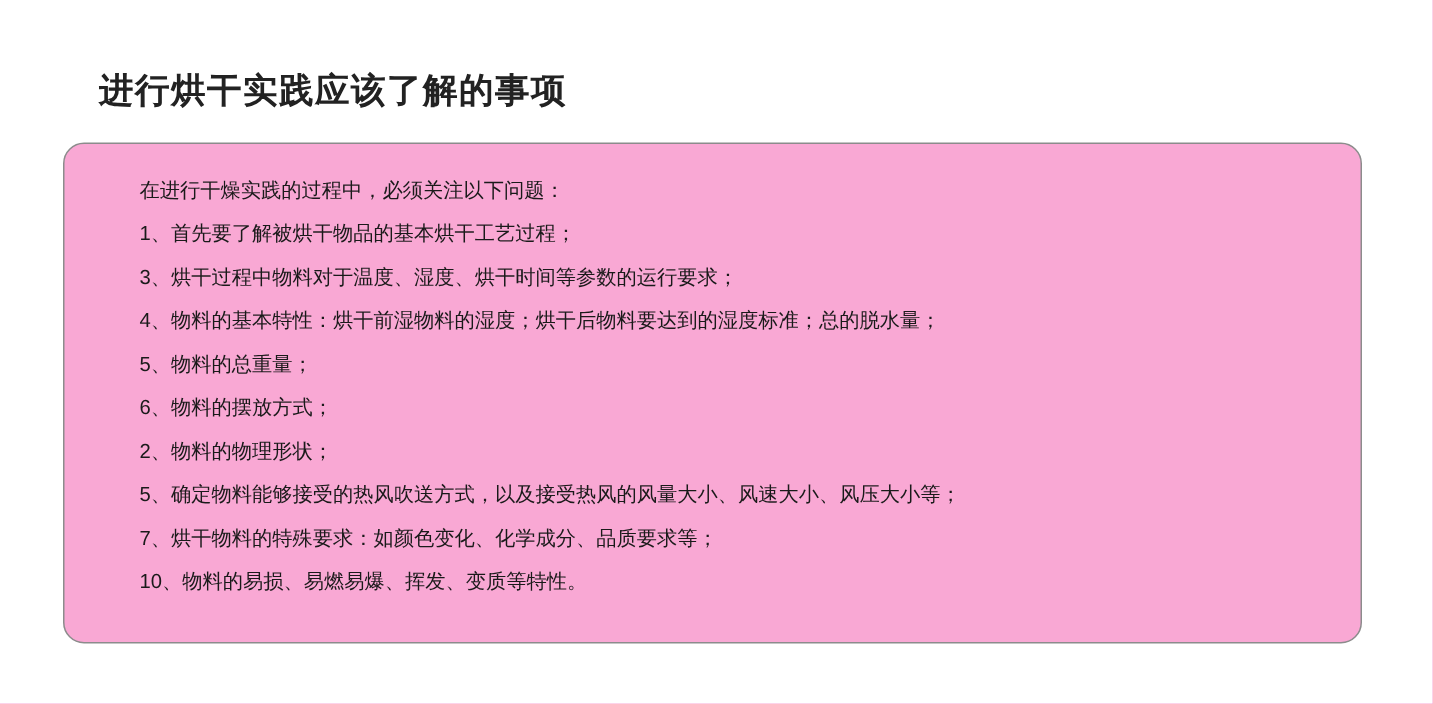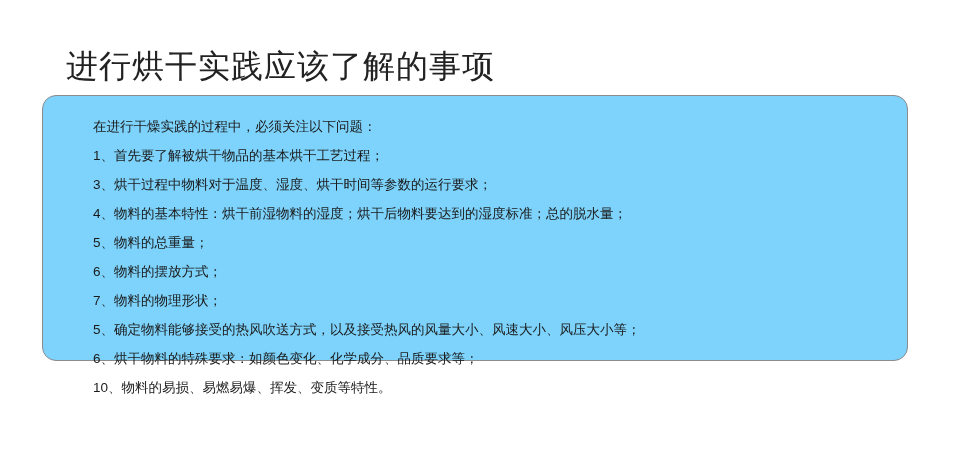--- a/index.html
+++ b/index.html
@@ -16,35 +16,35 @@
   .page {
     position: relative;
     width: 955px;
     height: 469px;
     box-sizing: border-box;
   }
   .page-title {
     position: absolute;
     left: 66px;
     top: 24px;
-    font-size: 32px;
+    font-size: 23px;
     line-height: 42px;
     color: #222222;
-    font-weight: normal;
+    font-weight: bold;
     letter-spacing: 1px;
     white-space: nowrap;
   }
   .content-card {
     position: absolute;
     left: 42px;
     top: 95px;
     width: 866px;
-    height: 266px;
+    height: 334px;
     box-sizing: border-box;
-    background: #7dd3fc;
+    background: #f9a8d4;
     border: 1px solid #8c8c8c;
     border-radius: 14px;
   }
   .content-list {
     position: absolute;
     left: 9px;
     top: 16px;
     right: 14px;
     margin: 0;
     padding: 0;
@@ -66,20 +66,20 @@
   <h1 class="page-title">进行烘干实践应该了解的事项</h1>
 
   <div class="content-card">
     <ul class="content-list">
       <li class="content-line">在进行干燥实践的过程中，必须关注以下问题：</li>
       <li class="content-line">1、首先要了解被烘干物品的基本烘干工艺过程；</li>
       <li class="content-line">3、烘干过程中物料对于温度、湿度、烘干时间等参数的运行要求；</li>
       <li class="content-line">4、物料的基本特性：烘干前湿物料的湿度；烘干后物料要达到的湿度标准；总的脱水量；</li>
       <li class="content-line">5、物料的总重量；</li>
       <li class="content-line">6、物料的摆放方式；</li>
-      <li class="content-line">7、物料的物理形状；</li>
+      <li class="content-line">2、物料的物理形状；</li>
       <li class="content-line">5、确定物料能够接受的热风吹送方式，以及接受热风的风量大小、风速大小、风压大小等；</li>
-      <li class="content-line">6、烘干物料的特殊要求：如颜色变化、化学成分、品质要求等；</li>
+      <li class="content-line">7、烘干物料的特殊要求：如颜色变化、化学成分、品质要求等；</li>
       <li class="content-line">10、物料的易损、易燃易爆、挥发、变质等特性。</li>
     </ul>
   </div>
 
 </div>
 
 </body></html>

